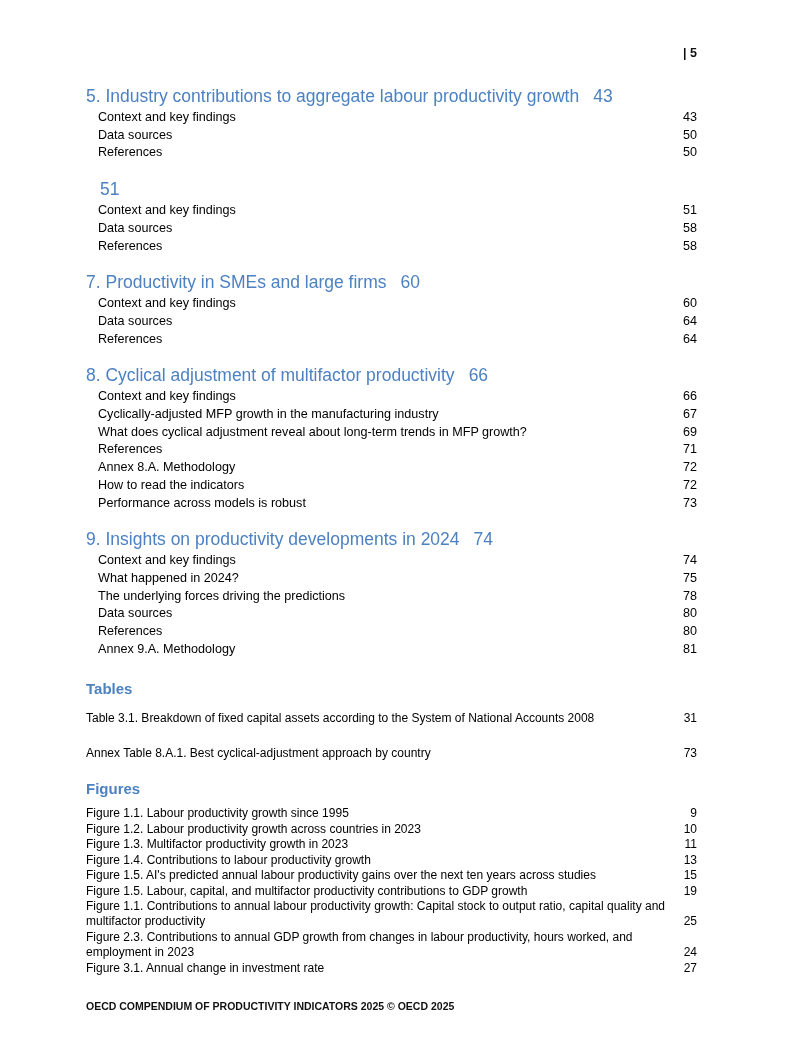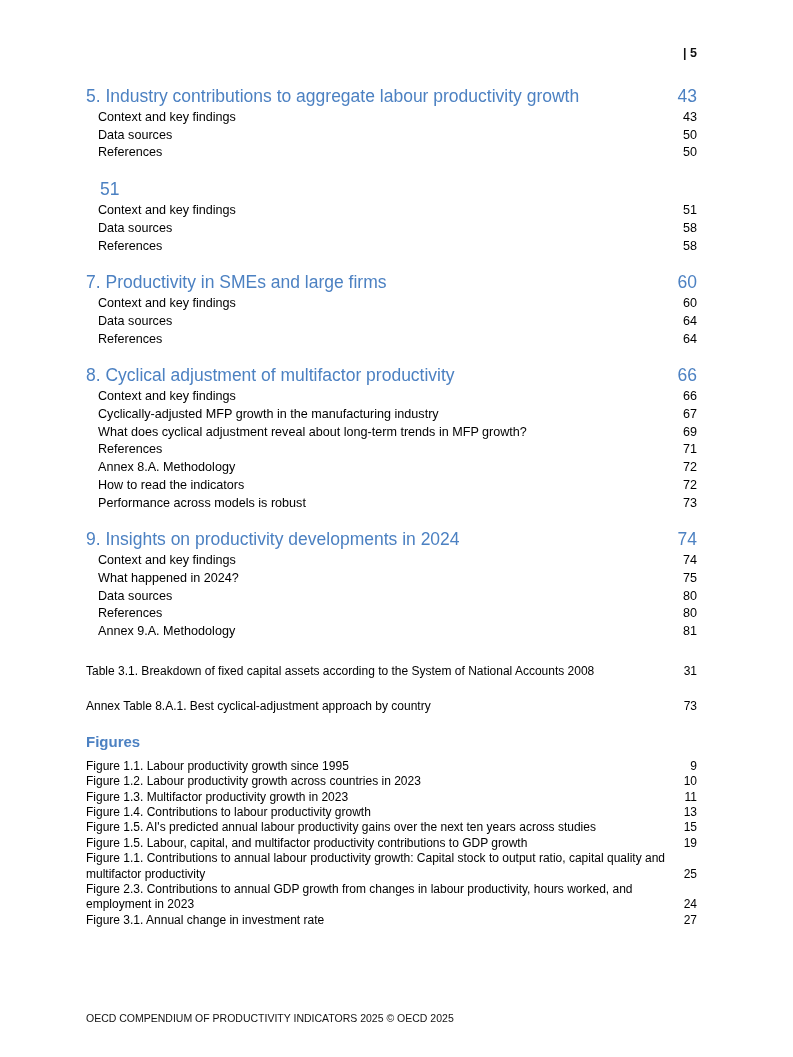--- a/index.html
+++ b/index.html
@@ -12,41 +12,41 @@
     font-family: "Liberation Sans", sans-serif;
     color: #000;
     padding: 46px 96px 0 86px;
     overflow: hidden;
   }
   .header-row { text-align: right; font-size: 12.5px; font-weight: bold; line-height: 15px; color: #111; }
 
   .toc-section { margin-top: 17px; }
   .toc-section.first { margin-top: 25px; }
   .chapter-row {
-    display: flex; justify-content: space-between; align-items: baseline;
+    display: flex; align-items: baseline;
     color: var(--accent); font-size: 17.5px; line-height: 21px; margin-bottom: 2px;
     cursor: pointer;
   }
   .chapter-page { white-space: nowrap; margin-left: 14px; }
   .chapter-items { padding-left: 12px; }
 
   .toc-row { position: relative; font-size: 12.6px; line-height: 17.7px; cursor: pointer; }
   .row-label { display: block; }
   .row-page { position: absolute; right: 0; bottom: 0; white-space: nowrap; }
 
   .block-heading { color: var(--accent); font-weight: bold; font-size: 15px; line-height: 18px; }
   .tables-block { margin-top: 22px; }
   .tables-block .block-heading { margin-bottom: 12px; }
   .table-row { position: relative; font-size: 12px; line-height: 16px; margin-bottom: 19px; cursor: pointer; }
 
   .figures-block { margin-top: 12px; }
   .figures-block .block-heading { margin-bottom: 8px; }
   .figure-row { position: relative; font-size: 12px; line-height: 15.4px; cursor: pointer; }
 
-  .footer-row { position: absolute; left: 86px; bottom: 32px; font-size: 10.5px; line-height: 13px; color: #111; }
+  .footer-row { position: absolute; left: 86px; bottom: 44px; font-size: 10.5px; line-height: 13px; color: #111; font-weight: bold; }
 </style>
 </head>
 <body>
 
 <div class="page" style="--accent: #4C81C2;">
 
   <div class="header-row">
     <span>| 5</span>
   </div>
 
@@ -159,35 +159,40 @@
       <div class="chapter-items">
         <div class="toc-row">
           <span class="row-label">Context and key findings</span>
           <span class="row-page">74</span>
         </div>
         <div class="toc-row">
           <span class="row-label">What happened in 2024?</span>
           <span class="row-page">75</span>
         </div>
         <div class="toc-row">
+          <span class="row-label">The underlying forces driving the predictions</span>
+          <span class="row-page">78</span>
+        </div>
+        <div class="toc-row">
           <span class="row-label">Data sources</span>
           <span class="row-page">80</span>
         </div>
         <div class="toc-row">
           <span class="row-label">References</span>
           <span class="row-page">80</span>
         </div>
         <div class="toc-row">
           <span class="row-label">Annex 9.A. Methodology</span>
           <span class="row-page">81</span>
         </div>
       </div>
     </section>
 
     <section class="tables-block">
+      <div class="block-heading">Tables</div>
       <div class="table-row">
         <span class="row-label">Table 3.1. Breakdown of fixed capital assets according to the System of National Accounts 2008</span>
         <span class="row-page">31</span>
       </div>
       <div class="table-row">
         <span class="row-label">Annex Table 8.A.1. Best cyclical-adjustment approach by country</span>
         <span class="row-page">73</span>
       </div>
     </section>
 

